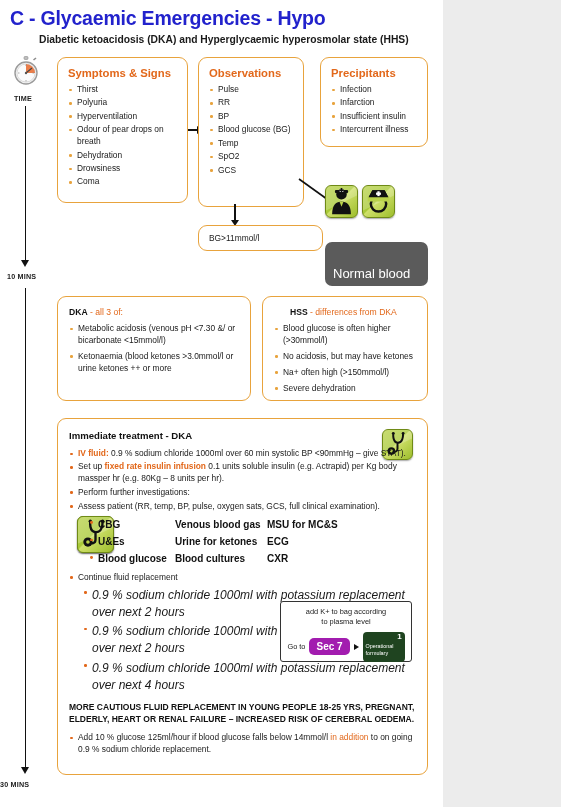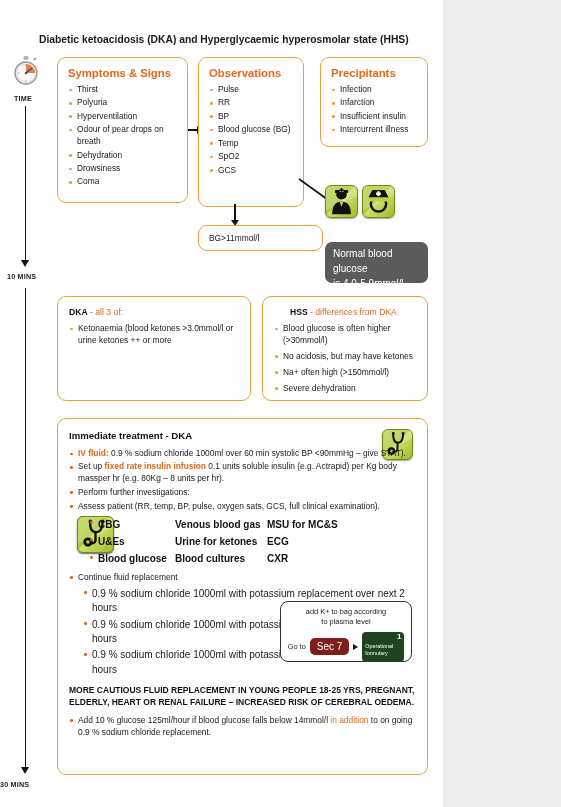--- a/index.html
+++ b/index.html
@@ -171,23 +171,23 @@
   }
 
   
   .grey-note {
     position: absolute;
     left: 325px; top: 242px;
     width: 103px; height: 41px;
     background: #5b5b5b;
     border-radius: 7px;
     color: #fff;
-    font-size: 10px;
+    font-size: 13px;
     line-height: 1.5;
-    padding: 4px 8px;
+    padding: 22px 8px;
   }
 
   
   .gicon {
     position: absolute;
     border-radius: 6px;
     background: linear-gradient(135deg, #b9d24a 0%, #a8c937 45%, #cfe06a 48%, #9dbd2c 100%);
     border: 1px solid #6f8a16;
     box-shadow: 0 1px 1.5px rgba(0,0,0,.35);
     overflow: hidden;
@@ -222,43 +222,43 @@
   .invest-col.c1 li::before {
     content: ""; position: absolute; left: 1px; top: 5.5px;
     width: 2.8px; height: 2.8px; border-radius: 50%; background: #e2681b;
   }
   .invest-col.c2 { width: 92px; }
   .invest-col.c3 { width: 80px; }
 
   
   ul.sub3 { list-style: none; margin-left: 14px; }
   ul.sub3 > li {
-    position: relative; font-size: 10px; line-height: 1.42;
-    padding-left: 9px; margin-bottom: 2.5px; color: #1a1a1a;
+    position: relative; font-size: 12px; line-height: 1.42;
+    padding-left: 9px; margin-bottom: 2.5px; color: #1a1a1a; font-style: italic;
   }
   ul.sub3 > li::before {
     content: ""; position: absolute; left: 1px; top: 4.5px;
     width: 2.6px; height: 2.6px; border-radius: 50%; background: #e2681b;
   }
 
   
   #box-kplus {
     left: 280px; top: 601px; width: 132px; height: 61px;
-    border-radius: 8px; border: 1.3px solid #333; padding: 5px 4px 0 4px;
+    border-radius: 3px; border: 1.3px solid #333; padding: 5px 4px 0 4px;
   }
   #box-kplus .k-t {
     font-size: 7.4px; color: #1a1a1a; text-align: center; line-height: 1.35;
   }
   .k-row {
     display: flex; align-items: center; justify-content: center;
     gap: 4px; margin-top: 5px;
   }
   .k-goto { font-size: 7.4px; color: #1a1a1a; }
   .sec-chip {
-    background: #7f1d1d; color: #fff; font-weight: normal;
+    background: #a21caf; color: #fff; font-weight: bold;
     font-size: 10px; border-radius: 5px; padding: 3px 7px;
   }
   .k-arrow {
     width: 0; height: 0;
     border-top: 3.5px solid transparent;
     border-bottom: 3.5px solid transparent;
     border-left: 5px solid #111;
   }
   .formulary {
     position: relative;
@@ -279,20 +279,21 @@
     font-size: 8.5px; font-weight: bold; color: #111;
     line-height: 1.42; margin: 7px 0 7px 0;
   }
 </style>
 </head>
 <body>
 
 <div id="page">
   <div class="sheet"></div>
 
+  <div class="page-title">C - Glycaemic Emergencies - Hypo</div>
   <div class="page-subtitle">Diabetic ketoacidosis (DKA) and Hyperglycaemic hyperosmolar state (HHS)</div>
 
   <div class="timeline-clock">
     <svg viewBox="0 0 30 30">
       <rect x="13" y="0.5" width="4" height="3" rx="1" fill="#bdbdbd" stroke="#8d8d8d" stroke-width="0.6"></rect>
       <line x1="22.5" y1="4" x2="25" y2="2" stroke="#8d8d8d" stroke-width="1.6"></line>
       <circle cx="15" cy="17" r="11" fill="#f2f2f2" stroke="#9a9a9a" stroke-width="1.4"></circle>
       <circle cx="15" cy="17" r="9" fill="#fbfbfb" stroke="#c9c9c9" stroke-width="0.6"></circle>
       <path d="M15 17 L15 8 A9 9 0 0 1 24 17 Z" fill="#e8672a" opacity="0.85"></path>
       <g stroke="#8a8a8a" stroke-width="0.7">
@@ -392,20 +393,21 @@
   <div class="grey-note">
     <div>Normal blood glucose</div>
     <div>is 4.0-5.9mmol/l</div>
   </div>
 
   <div class="obox" id="box-dka">
     <div class="bhead" style="margin-bottom:6px;">
       <span>DKA</span><span class="sub"> - all 3 of:</span>
     </div>
     <ul class="b1 spaced">
+      <li>Metabolic acidosis (venous pH &lt;7.30 &amp;/ or bicarbonate &lt;15mmol/l)</li>
       <li>Ketonaemia (blood ketones &gt;3.0mmol/l or urine ketones ++ or more</li>
     </ul>
   </div>
 
   <div class="obox" id="box-hss">
     <div class="bhead" style="margin-bottom:6px;padding-left:16px;">
       <span>HSS</span><span class="sub"> - differences from DKA</span>
     </div>
     <ul class="b1 spaced">
       <li>Blood glucose is often higher (&gt;30mmol/l)</li>

